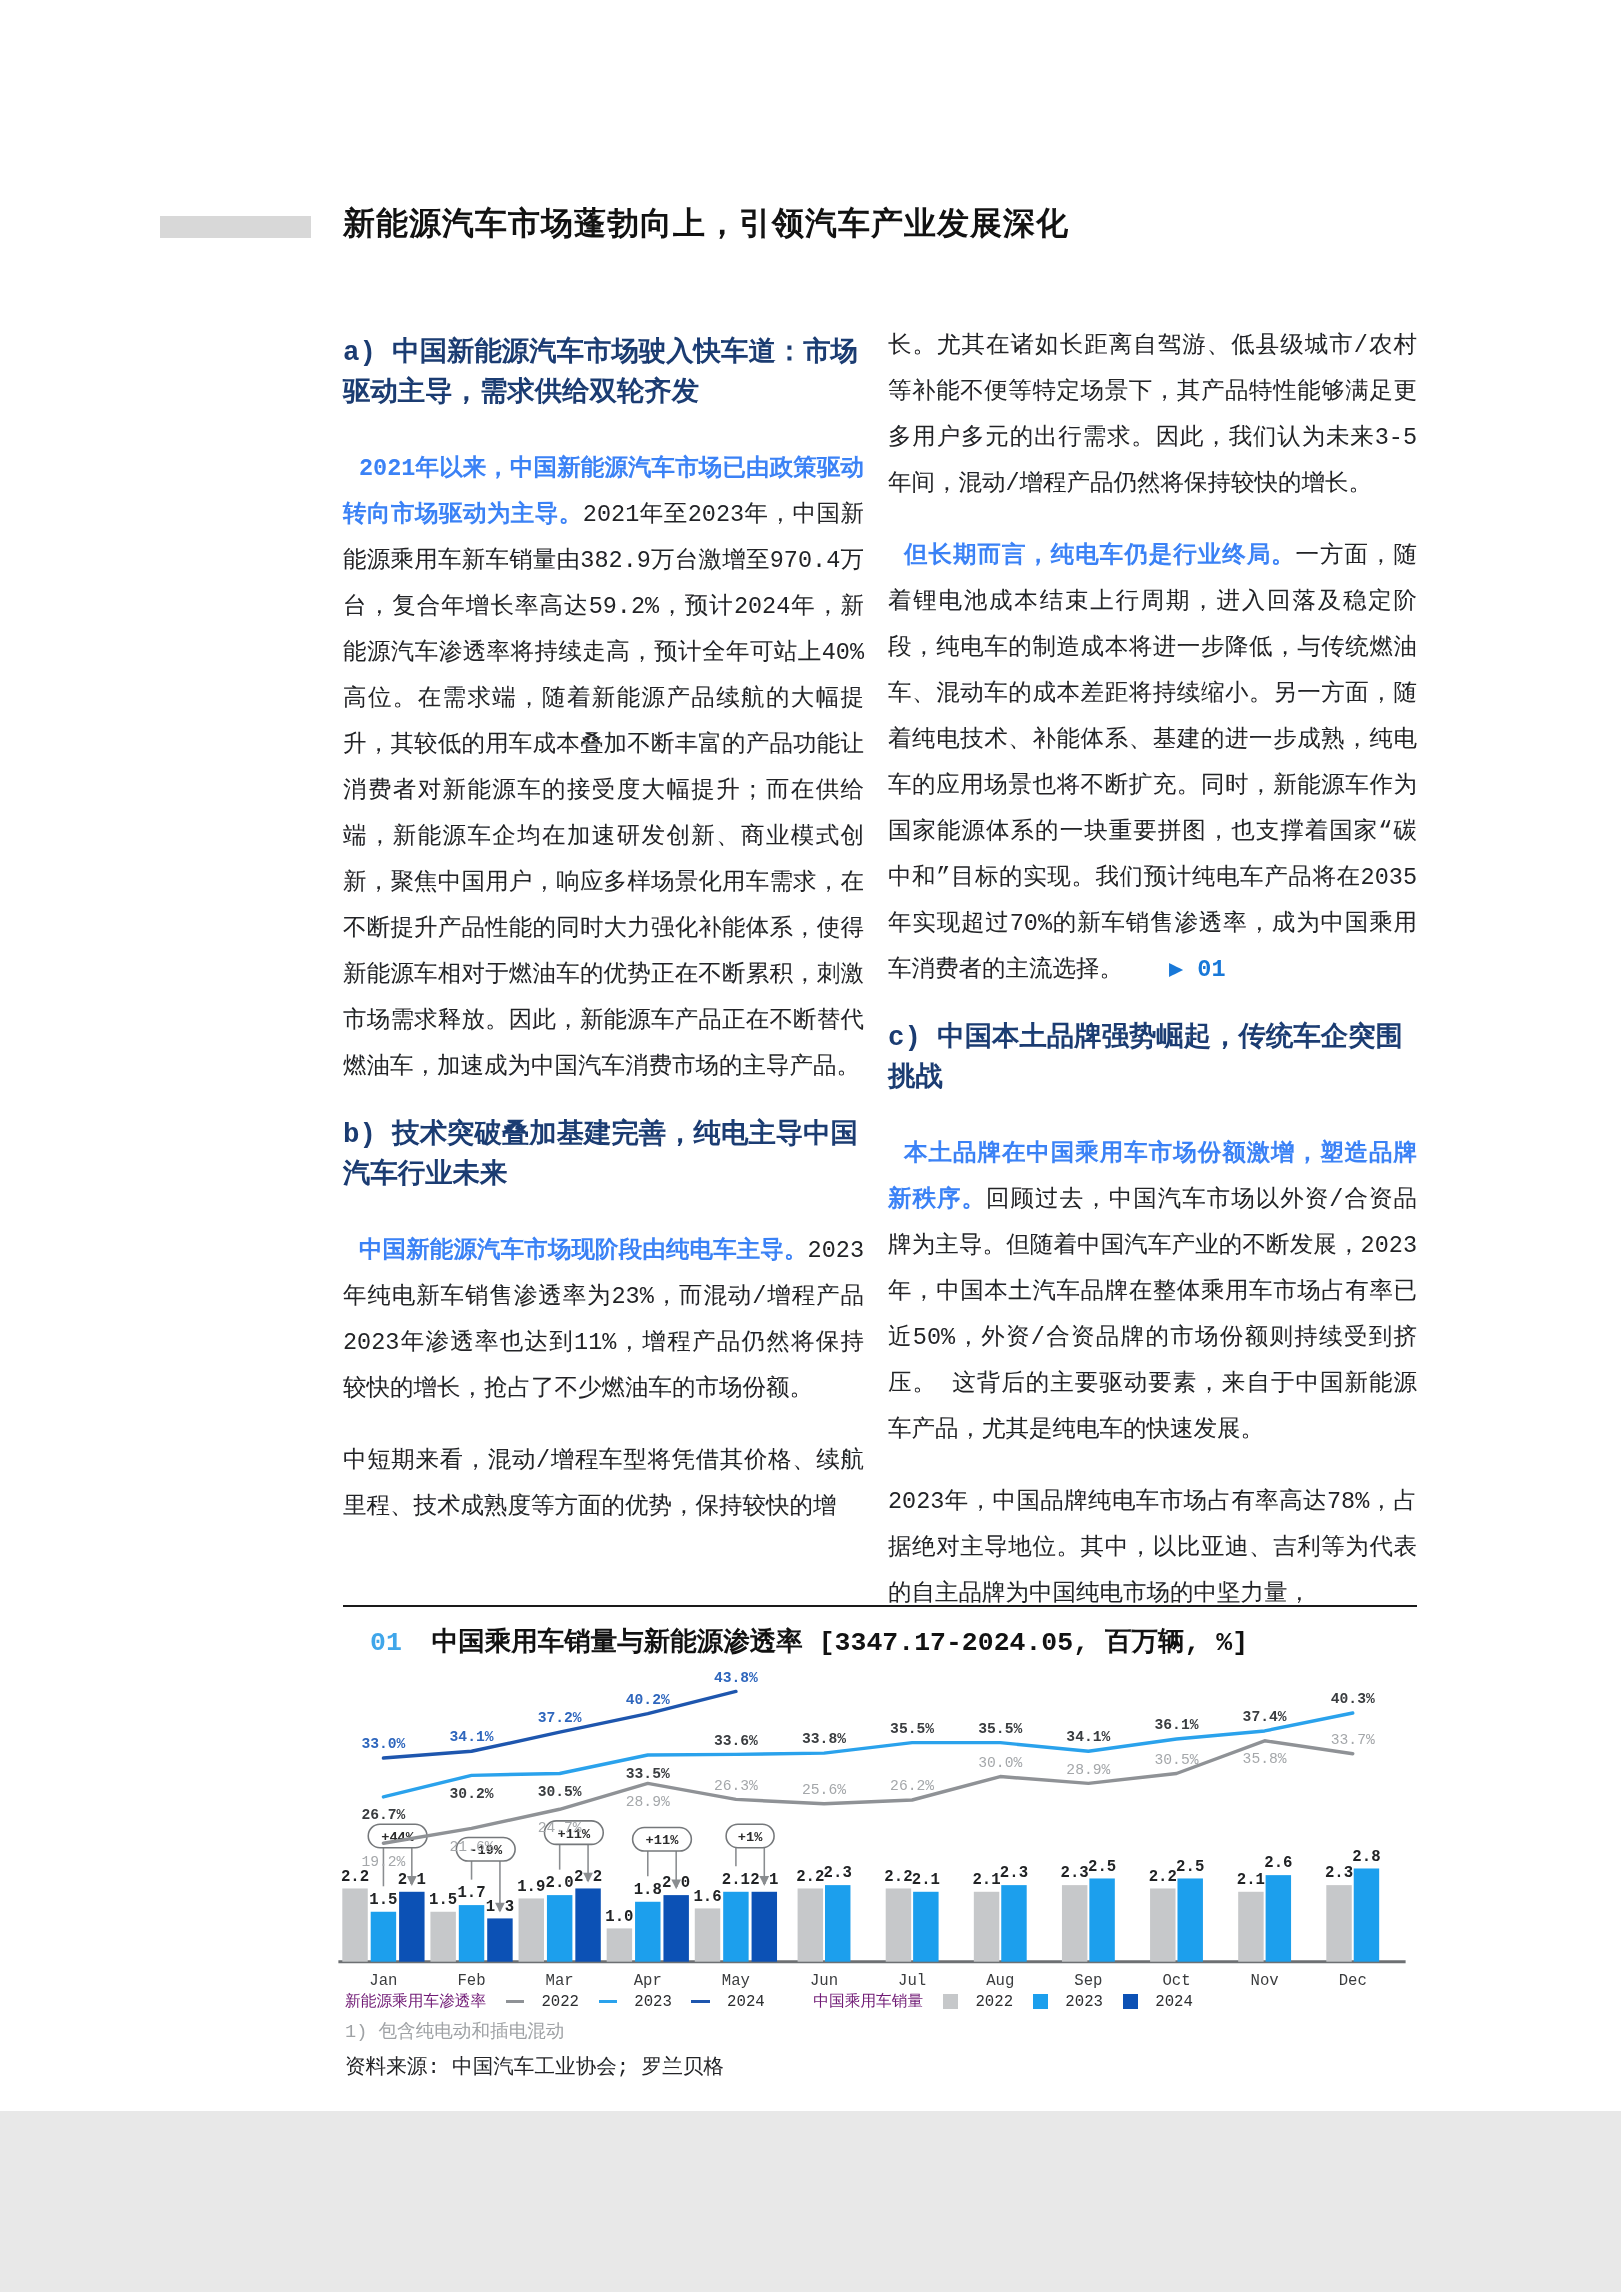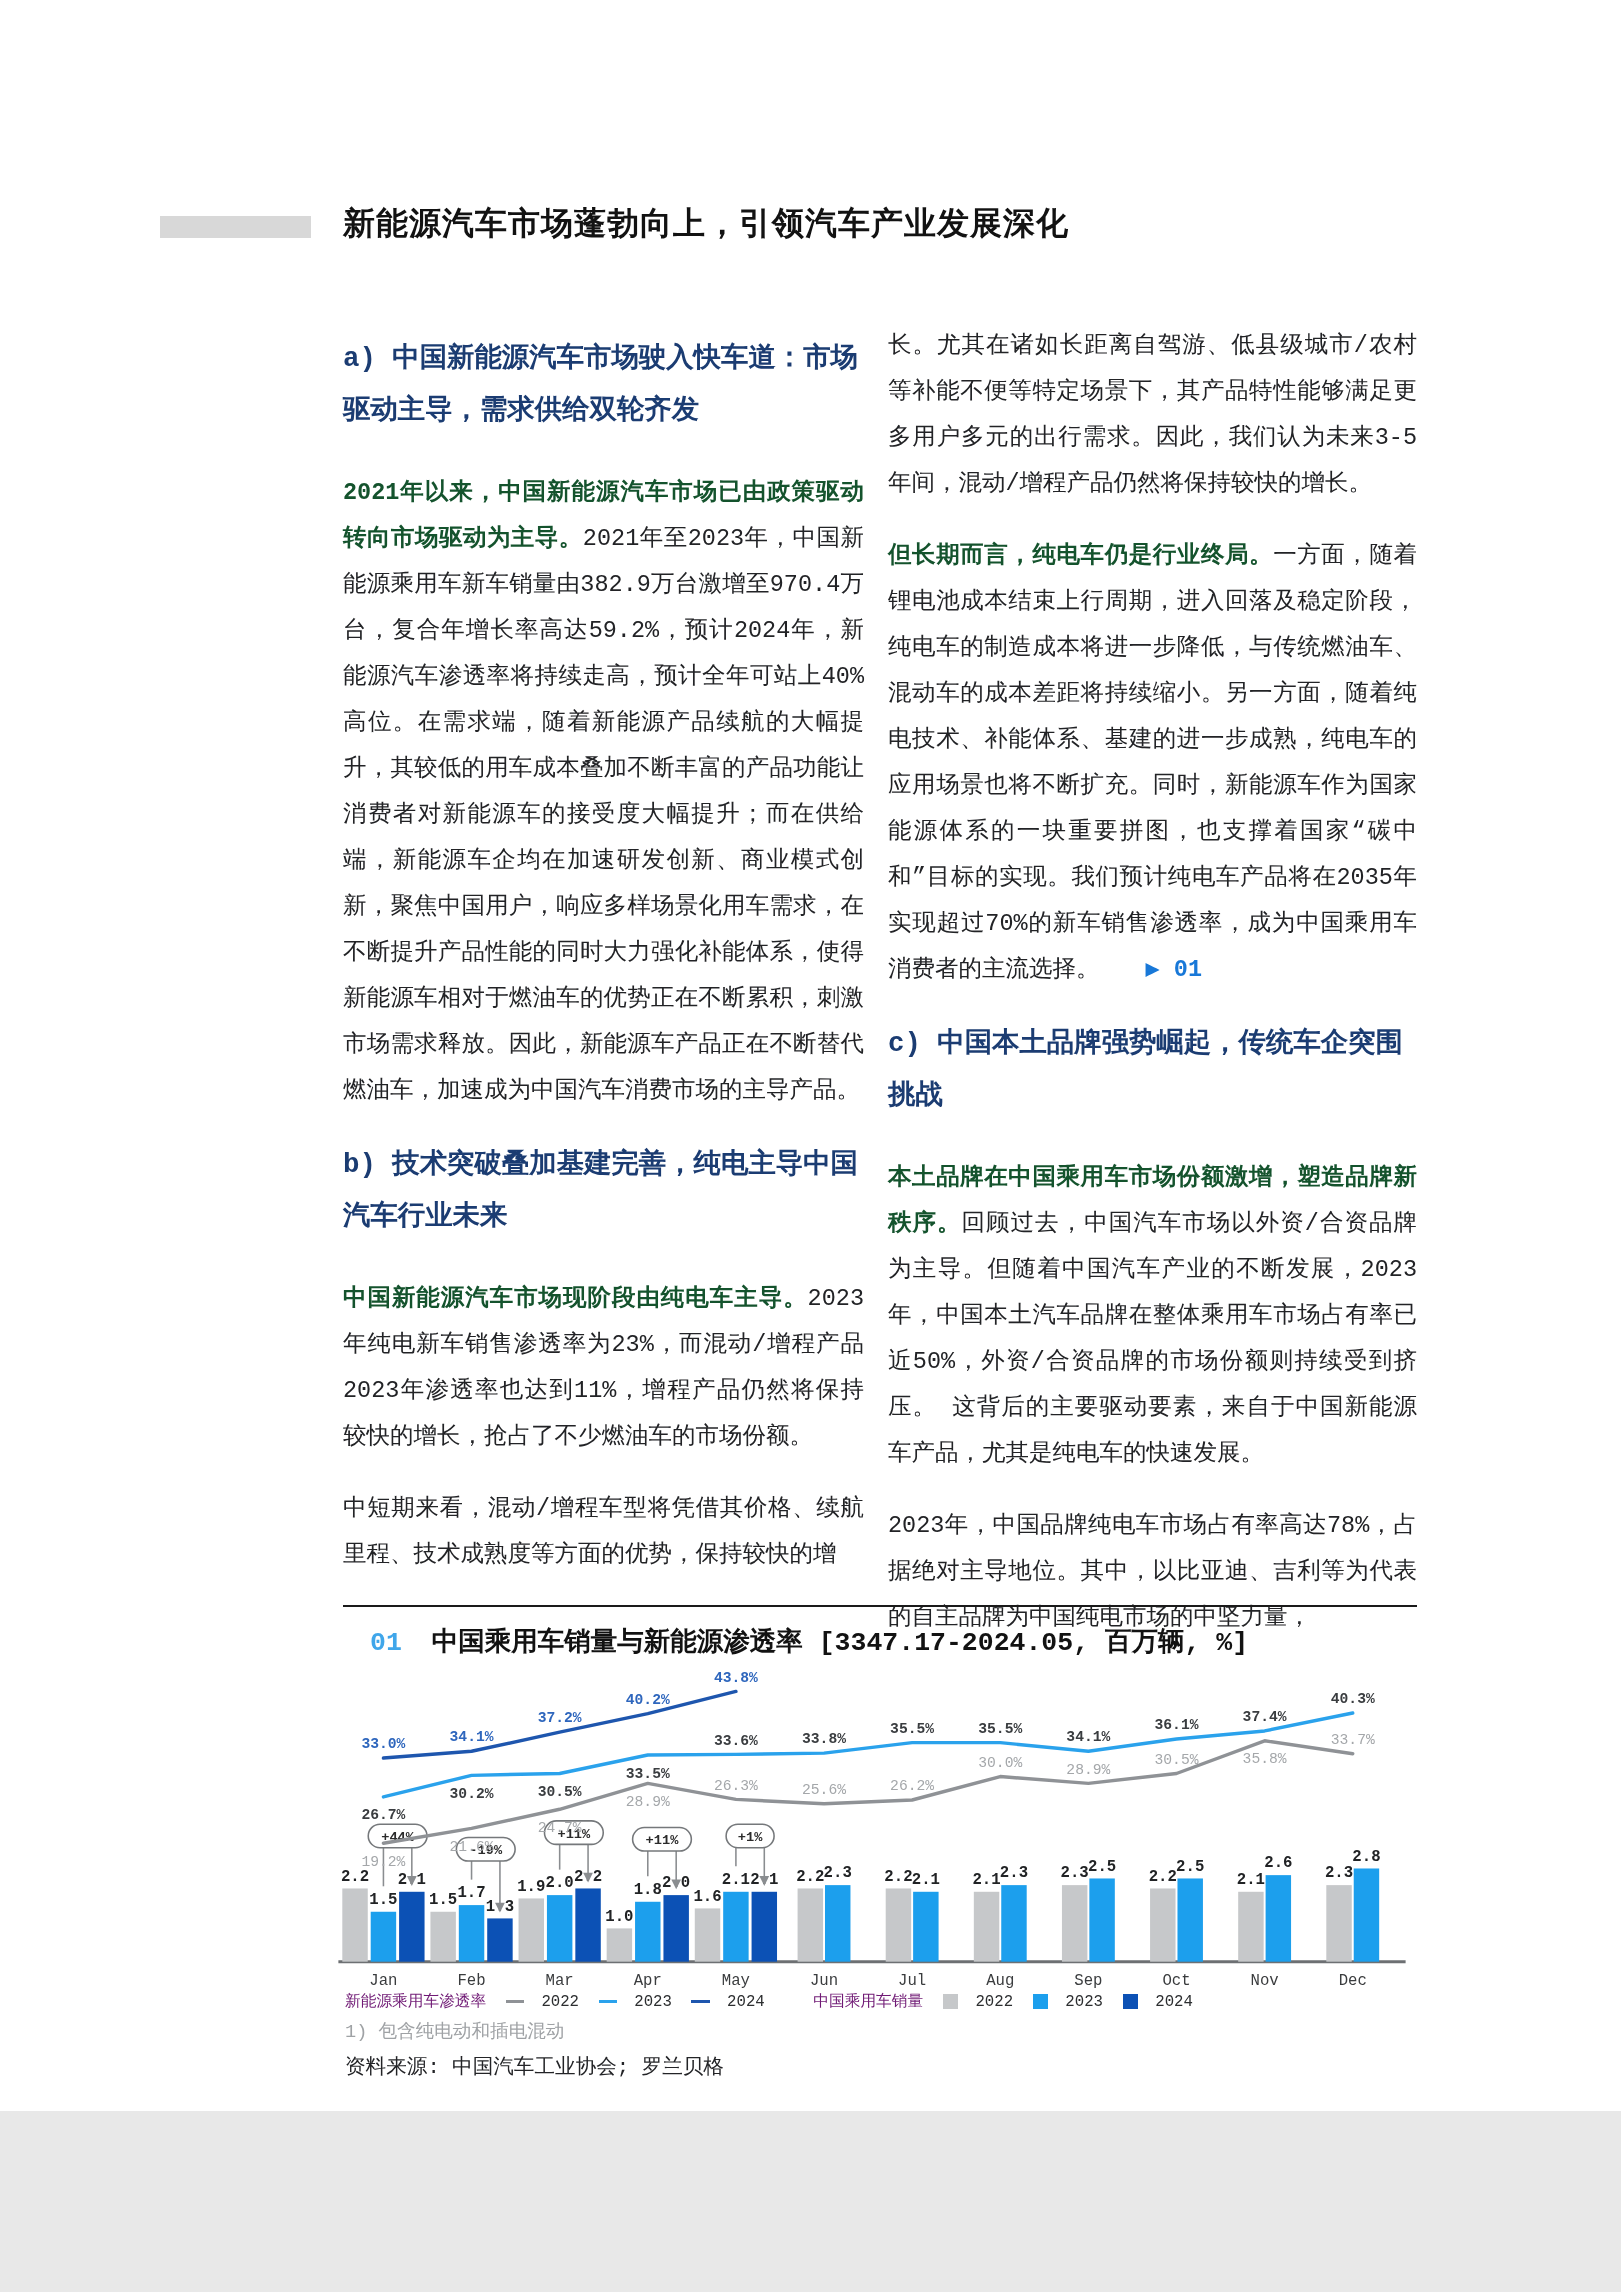--- a/index.html
+++ b/index.html
@@ -4,22 +4,22 @@
 <style>
   html,body{margin:0;padding:0;background:#e8e8e8;}
   .page{position:relative;width:1621px;height:2111px;background:#ffffff;margin:0 auto;
         font-family:Liberation Mono, monospace;color:var(--text,#1d1d1f);overflow:hidden;}
   .accent-bar{position:absolute;left:160px;top:216px;width:151px;height:21.6px;background:var(--accent_bar,#d8d8d8);}
   .page-title{position:absolute;left:343px;top:202px;margin:0;font-size:32px;font-weight:bold;color:#121212;letter-spacing:1px;white-space:nowrap;}
   .col{position:absolute;top:323px;width:521px;font-size:23.5px;line-height:46px;text-align:justify;color:#222326;}
   .col-left{left:343px;}
   .col-right{left:888px;width:529px;}
   .col p{margin:0 0 25.5px 0;}
-  .col h2{margin:9.8px 0 33px 0;font-size:27.4px;line-height:52px;color:var(--navy,#1b3c72);font-weight:bold;text-align:left;}
-  .col b{font-weight:bold;color:#14532d;}
+  .col h2{margin:9.8px 0 33px 0;font-size:27.4px;line-height:40px;color:var(--navy,#1b3c72);font-weight:bold;text-align:left;}
+  .col b{font-weight:bold;color:#3b82f6;margin-left:16px;}
   .ref{color:var(--ref_blue,#1878d8);font-weight:bold;white-space:nowrap;margin-left:32px;}
   .chart-rule{position:absolute;left:343px;top:1605px;width:1074px;height:2px;background:#1a1a1a;}
   .chart-head{position:absolute;left:370px;top:1623px;font-size:26.5px;font-weight:bold;white-space:nowrap;}
   .chart-num{color:var(--light_blue,#3fa6ea);margin-right:30px;}
   .chart-title{color:#121212;}
   svg.chart{position:absolute;left:338px;top:1666px;width:1068px;height:328px;}
   .legend{position:absolute;left:345px;top:1991px;display:flex;align-items:center;gap:19.6px;font-size:15.7px;color:#2c2e30;white-space:nowrap;}
   .leg-cat{color:#701a75;}
   .leg-item{display:flex;align-items:center;gap:17px;}
   .dash{width:18.6px;height:3.9px;display:inline-block;background:#888;}

